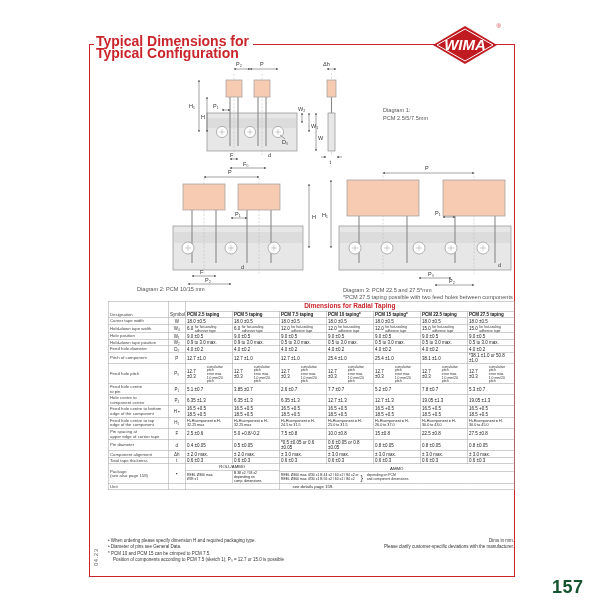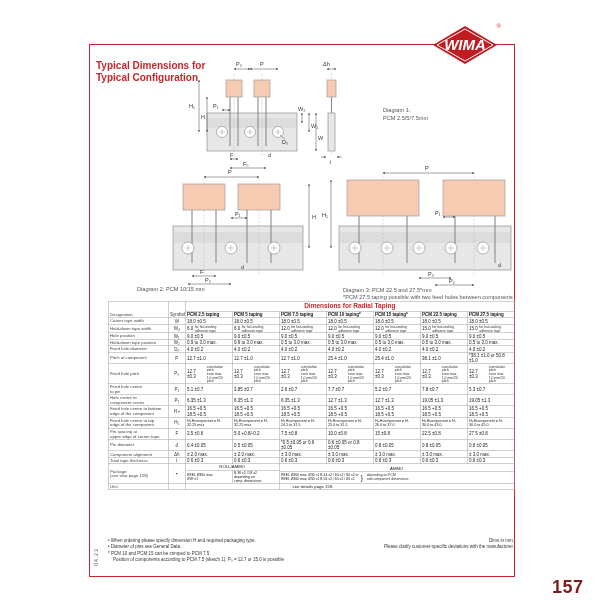--- a/index.html
+++ b/index.html
@@ -1,23 +1,23 @@
 <!DOCTYPE html>
 <html><head>
 <meta charset="utf-8">
 <style>
   html,body{margin:0;padding:0;}
   body{width:600px;height:600px;background:#ffffff;position:relative;overflow:hidden;
        font-family:"Liberation Sans",sans-serif;color:#222;}
   .frame{position:absolute;left:89px;top:44px;width:424px;height:531px;border:1.3px solid #c9252b;}
   .title{position:absolute;left:94px;top:36px;background:#fff;padding:0 4px 0 2px;
-         color:#c9252b;font-weight:bold;font-size:10px;line-height:11.5px;margin-top:24px;}
+         color:#c9252b;font-weight:bold;font-size:14px;line-height:11.5px;}
   .logo{position:absolute;left:433px;top:26px;width:64px;height:38px;}
   .logo .reg{position:absolute;right:-4px;top:-3px;color:#c9252b;font-size:6px;}
-  .pageno{position:absolute;left:552px;top:577px;font-size:18px;font-weight:bold;color:#7f1d1d;letter-spacing:.5px;}
+  .pageno{position:absolute;left:552px;top:577px;font-size:18px;font-weight:bold;color:#14532d;letter-spacing:.5px;}
   .sidecode{position:absolute;left:93px;top:566px;transform-origin:0 0;transform:rotate(-90deg);
             font-size:6px;color:#666;letter-spacing:.5px;}
   .diag{position:absolute;left:95px;top:58px;}
 
   
   .tablewrap{position:absolute;left:108px;top:301px;width:812px;transform:scale(.5);transform-origin:0 0;}
   table{border-collapse:collapse;table-layout:fixed;width:812px;}
   td{border:1px solid #9f9f9f;padding:1px 3px;font-size:9px;line-height:1.12;
      vertical-align:middle;white-space:pre-line;color:#222;}
   td.ttl{color:#c9252b;font-weight:bold;font-size:13px;text-align:center;padding:2px 0;}

